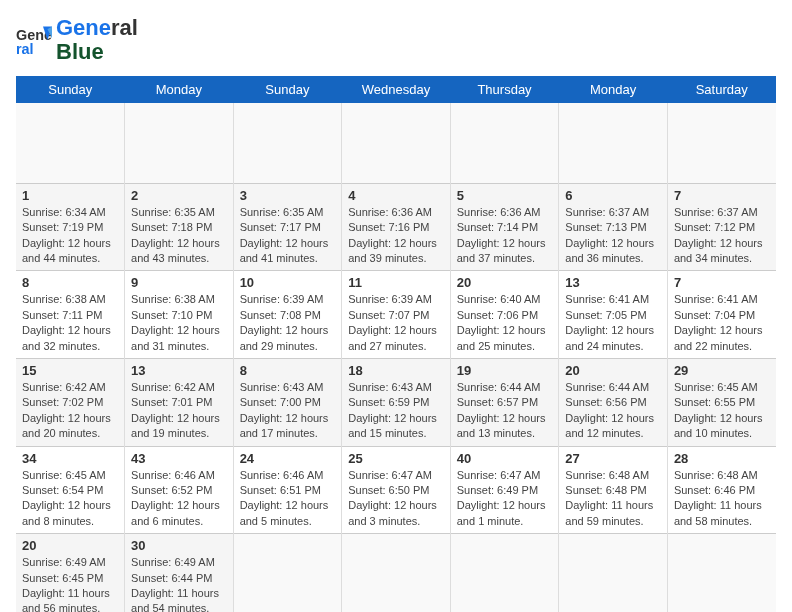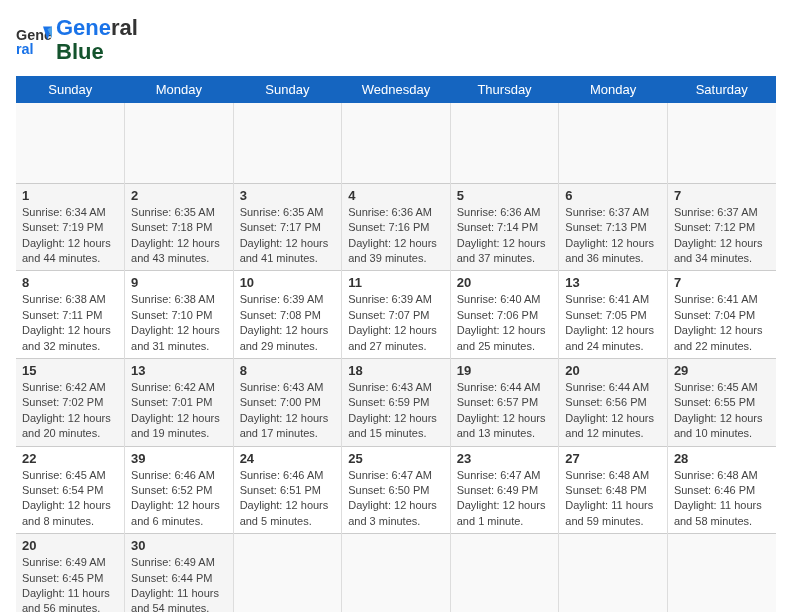--- a/index.html
+++ b/index.html
@@ -214,37 +214,37 @@
           <span class="day-num">20</span>
           <div class="day-info">Sunrise: 6:44 AM<br>Sunset: 6:56 PM<br>Daylight: 12 hours and 12 minutes.</div>
         </td>
         <td>
           <span class="day-num">29</span>
           <div class="day-info">Sunrise: 6:45 AM<br>Sunset: 6:55 PM<br>Daylight: 12 hours and 10 minutes.</div>
         </td>
       </tr>
       <tr class="week-row">
         <td>
-          <span class="day-num">22</span>
+          <span class="day-num">34</span>
           <div class="day-info">Sunrise: 6:45 AM<br>Sunset: 6:54 PM<br>Daylight: 12 hours and 8 minutes.</div>
         </td>
         <td>
-          <span class="day-num">39</span>
+          <span class="day-num">43</span>
           <div class="day-info">Sunrise: 6:46 AM<br>Sunset: 6:52 PM<br>Daylight: 12 hours and 6 minutes.</div>
         </td>
         <td>
           <span class="day-num">24</span>
           <div class="day-info">Sunrise: 6:46 AM<br>Sunset: 6:51 PM<br>Daylight: 12 hours and 5 minutes.</div>
         </td>
         <td>
           <span class="day-num">25</span>
           <div class="day-info">Sunrise: 6:47 AM<br>Sunset: 6:50 PM<br>Daylight: 12 hours and 3 minutes.</div>
         </td>
         <td>
-          <span class="day-num">23</span>
+          <span class="day-num">40</span>
           <div class="day-info">Sunrise: 6:47 AM<br>Sunset: 6:49 PM<br>Daylight: 12 hours and 1 minute.</div>
         </td>
         <td>
           <span class="day-num">27</span>
           <div class="day-info">Sunrise: 6:48 AM<br>Sunset: 6:48 PM<br>Daylight: 11 hours and 59 minutes.</div>
         </td>
         <td>
           <span class="day-num">28</span>
           <div class="day-info">Sunrise: 6:48 AM<br>Sunset: 6:46 PM<br>Daylight: 11 hours and 58 minutes.</div>
         </td>

